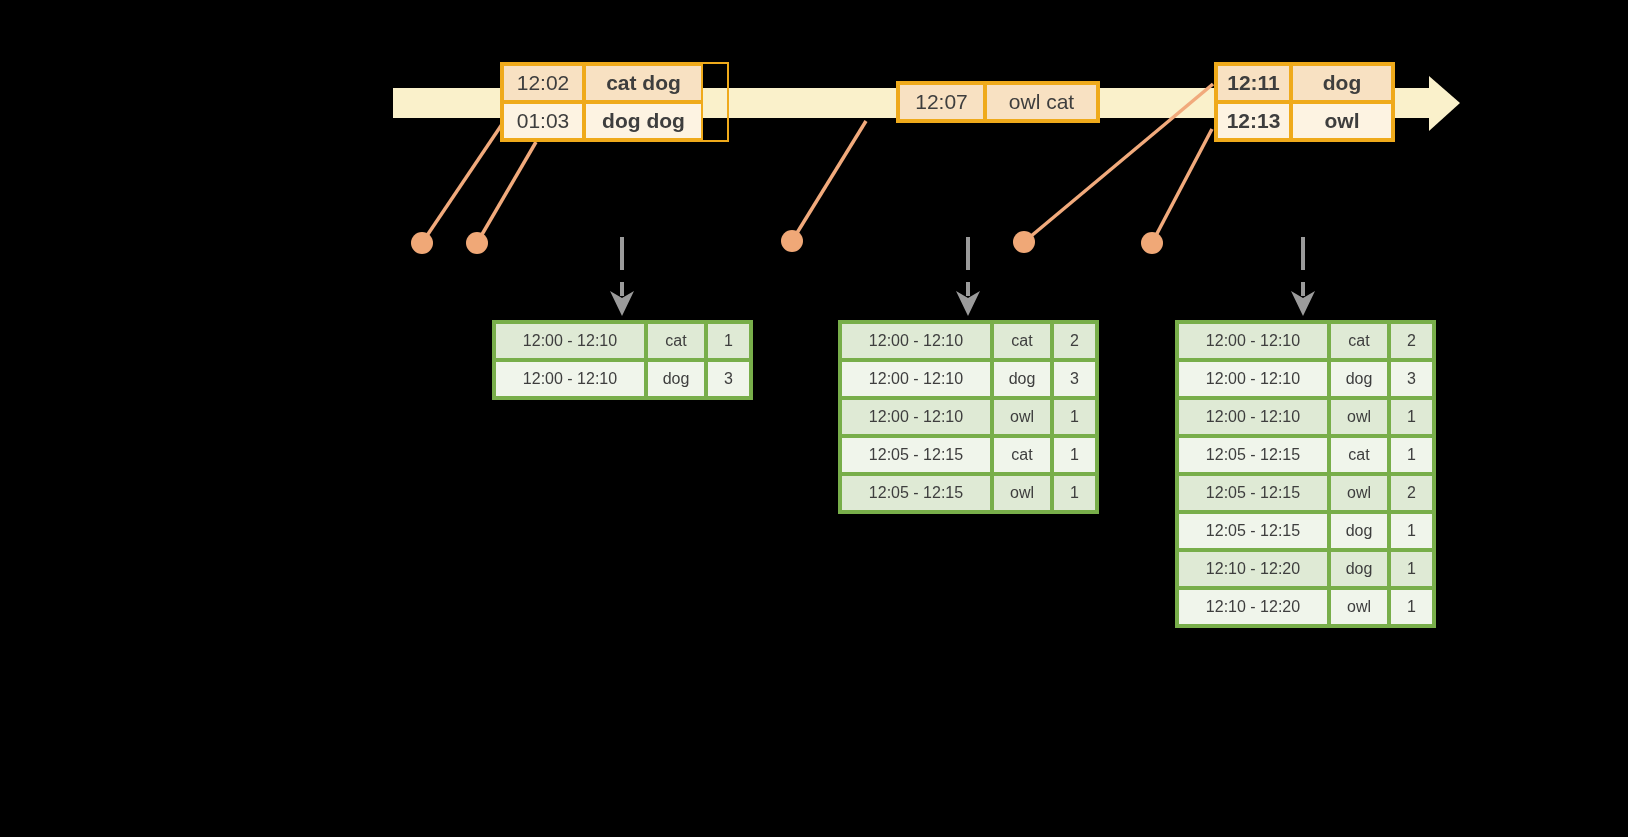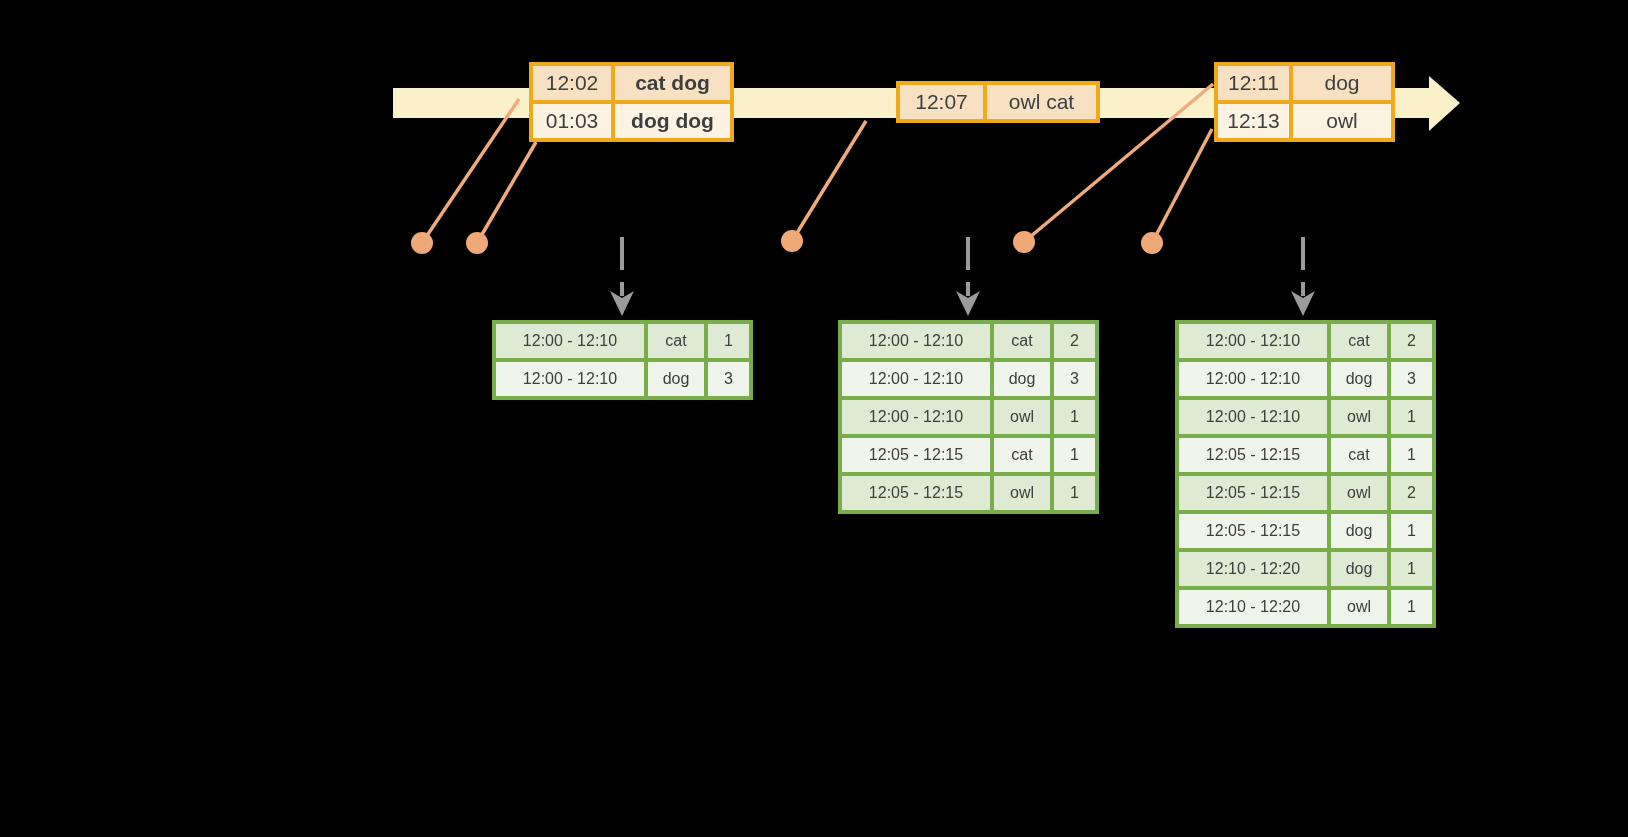--- a/index.html
+++ b/index.html
@@ -7,25 +7,25 @@
          font-family:"Liberation Sans","DejaVu Sans",sans-serif;}
   .stage svg{position:absolute;left:0;top:0;}
 
   
   .etable{position:absolute;box-sizing:border-box;border:2px solid var(--ob);}
   .erow{display:flex;height:38px;}
   .ecell{box-sizing:border-box;border:2px solid var(--ob);display:flex;
          align-items:center;justify-content:center;font-size:21px;color:var(--tx);}
   .erow.dark  .ecell{background:var(--od);}
   .erow.light .ecell{background:var(--ol);}
-  #etable-0{left:529px;top:62px;width:205px;}
+  #etable-0{left:500px;top:62px;width:229px;}
   #etable-0 .e-time{width:82px;}  #etable-0 .e-words{width:119px;font-weight:bold;}
   #etable-1{left:868px;top:81px;width:204px;margin-left:28px;}
   #etable-1 .e-time{width:87px;}  #etable-1 .e-words{width:113px;}
-  #etable-2{left:1214px;top:62px;width:181px;}
+  #etable-2{left:1214px;top:62px;width:181px;font-weight:bold;}
   #etable-2 .e-time{width:75px;}  #etable-2 .e-words{width:102px;}
 
   
   .gtable{position:absolute;box-sizing:border-box;border:2px solid var(--gb);top:320px;}
   .grow{display:flex;height:38px;}
   .gcell{box-sizing:border-box;border:2px solid var(--gb);display:flex;
          align-items:center;justify-content:center;font-size:16px;color:var(--tx);}
   .grow.dark  .gcell{background:var(--gd);}
   .grow.light .gcell{background:var(--gl);}
   .g-win{width:152px;} .g-word{width:60px;} .g-count{width:45px;}

